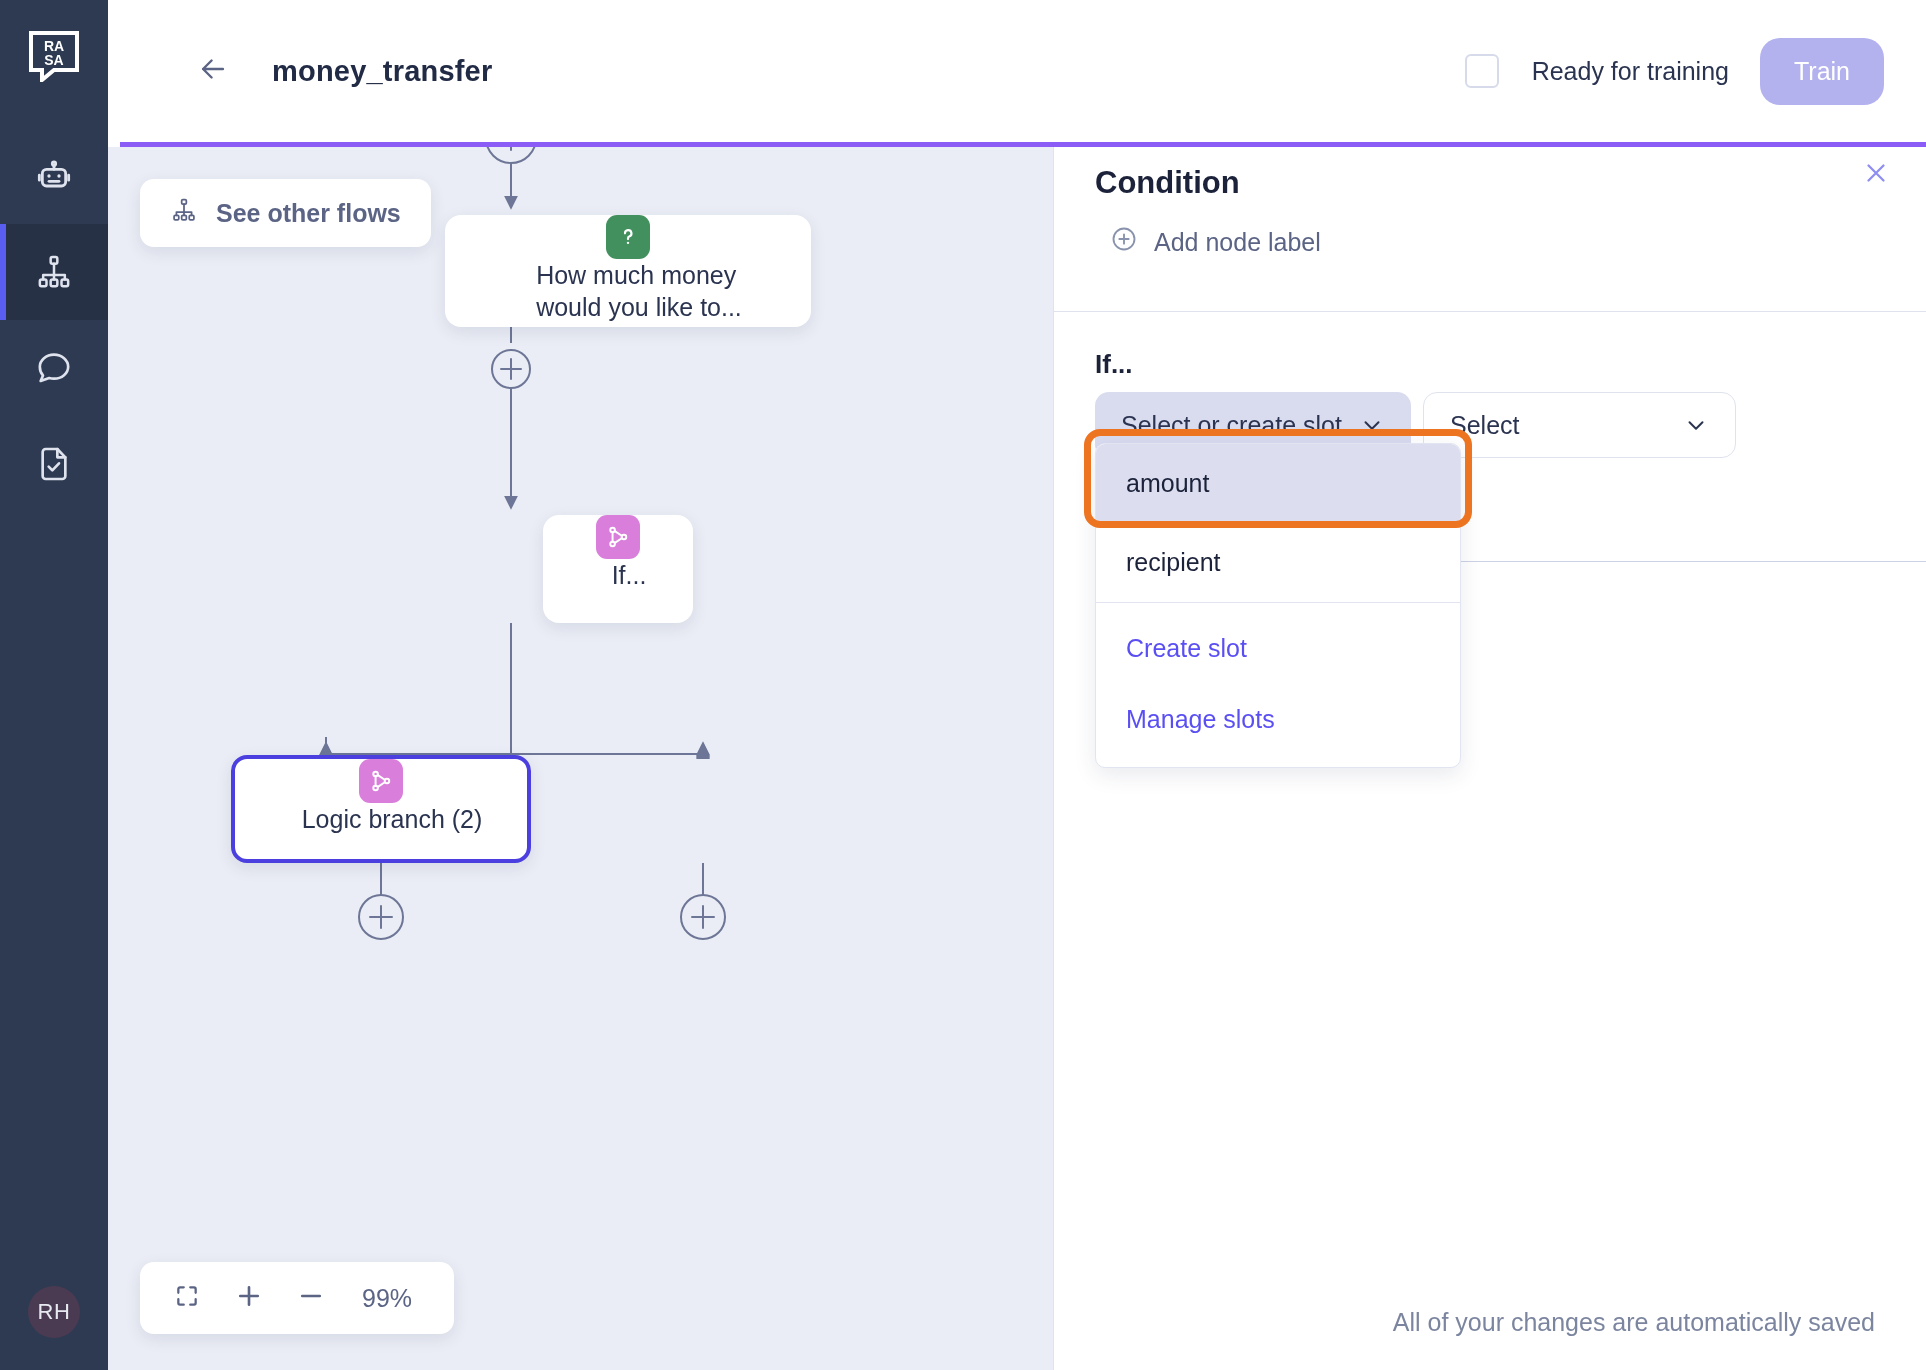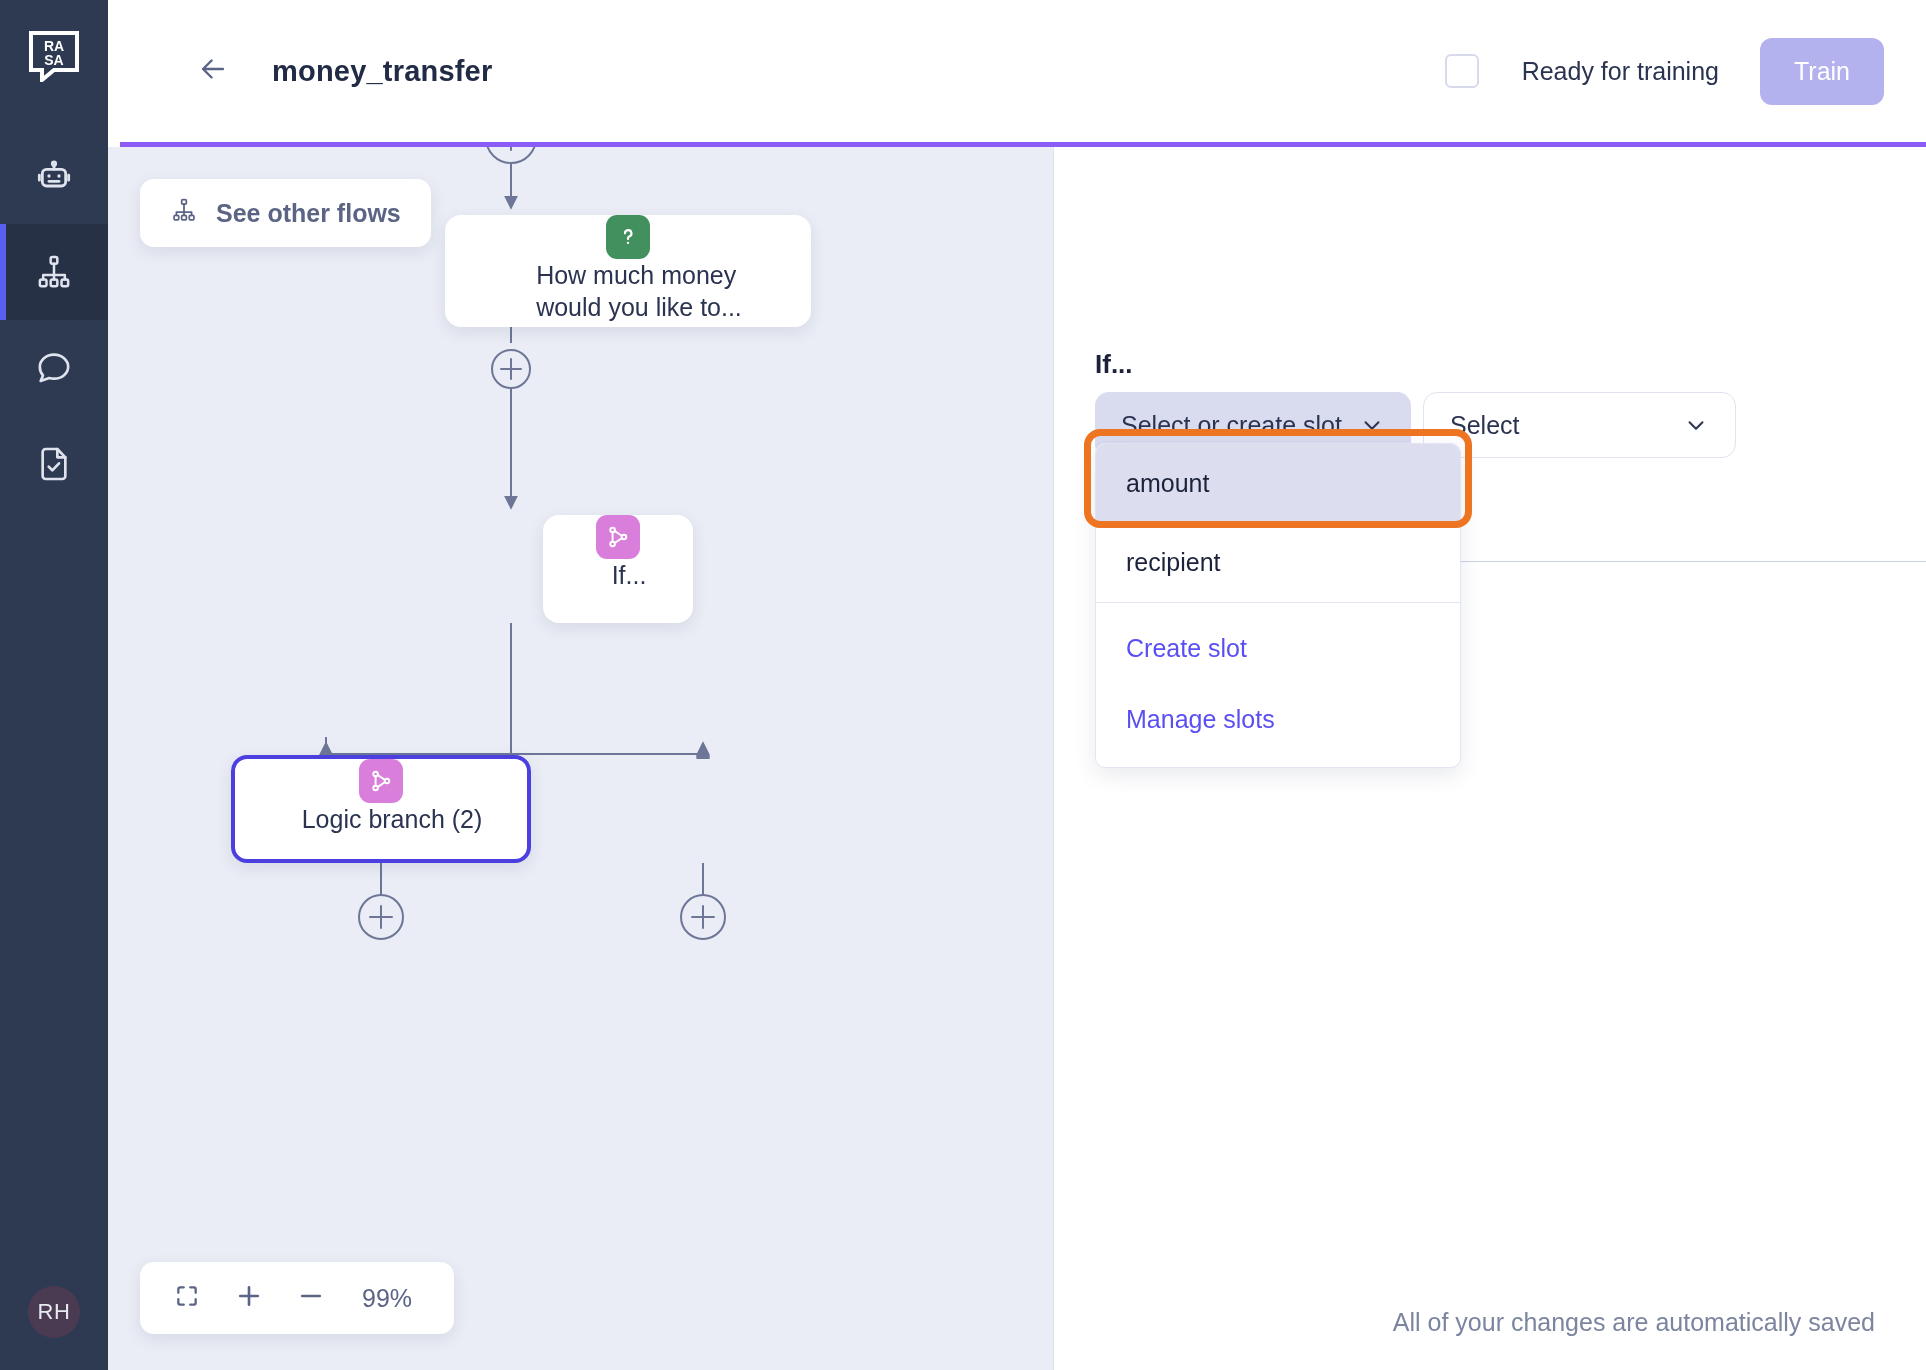--- a/index.html
+++ b/index.html
@@ -49,34 +49,34 @@
     margin-left: 76px; width: 34px; height: 34px; cursor: pointer;
     display: flex; align-items: center; justify-content: center;
   }
   #flow-title {
     margin-left: 42px;
     font-size: 29px; font-weight: bold; color: #222b45;
     letter-spacing: .2px;
   }
   #topbar-right {
     margin-left: auto; margin-right: 54px;
-    display: flex; align-items: center; gap: 17px;
+    display: flex; align-items: center; gap: 7px;
   }
   #ready-checkbox {
     width: 34px; height: 34px; border: 2px solid #d6daea;
     border-radius: 6px; background: #fff; cursor: pointer;
   }
   #ready-label {
     margin-left: 26px; font-size: 25px; color: #2a3350;
   }
   #train-button {
     margin-left: 24px;
     background: #b3b2ef; color: #ffffff;
     font-size: 25px;
-    border: none; border-radius: 12px;
+    border: none; border-radius: 20px;
     padding: 19px 34px; cursor: pointer;
     font-family: "Liberation Sans", sans-serif;
   }
 
   
   #canvas {
     position: absolute; left: 108px; top: 147px;
     width: 945px; height: 1223px;
     background: #eaedf5;
     overflow: hidden;
@@ -625,20 +625,39 @@
             <path d="M5 12h14"></path>
           </svg>
         </span>
       </div>
       <div id="zoom-level">99%</div>
     </div>
   </div>
 
   <div id="panel">
 
+    <div id="panel-head">
+      <div id="panel-title">Condition</div>
+      <div id="panel-close">
+        <span>
+          <svg width="30" height="30" viewBox="0 0 24 24" fill="none" stroke="#8d8ef0" stroke-width="1.8" stroke-linecap="round">
+            <path d="M6 6l12 12M18 6L6 18"></path>
+          </svg>
+        </span>
+      </div>
+      <div id="add-node-label">
+        <span>
+          <svg width="28" height="28" viewBox="0 0 24 24" fill="none" stroke="#8a93ad" stroke-width="1.6" stroke-linecap="round">
+            <circle cx="12" cy="12" r="9"></circle>
+            <path d="M12 8v8M8 12h8"></path>
+          </svg>
+        </span>
+        <span>Add node label</span>
+      </div>
+    </div>
 
     <div id="if-label">If...</div>
 
     <div class="select-box" id="select-slot">
       <span class="sel-text">Select or create slot</span>
       <span class="sel-caret">
         <svg width="26" height="26" viewBox="0 0 24 24" fill="none" stroke="#2a3350" stroke-width="1.8" stroke-linecap="round" stroke-linejoin="round">
           <path d="M6 9.5l6 6 6-6"></path>
         </svg>
       </span>

